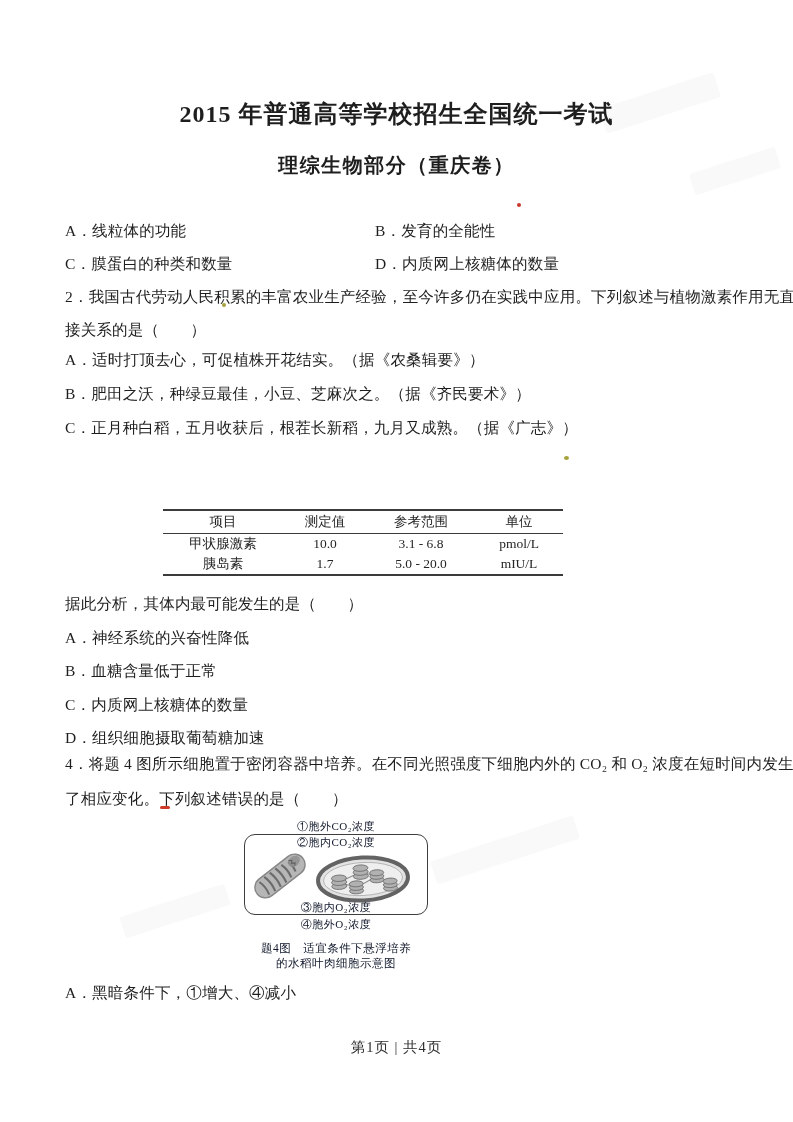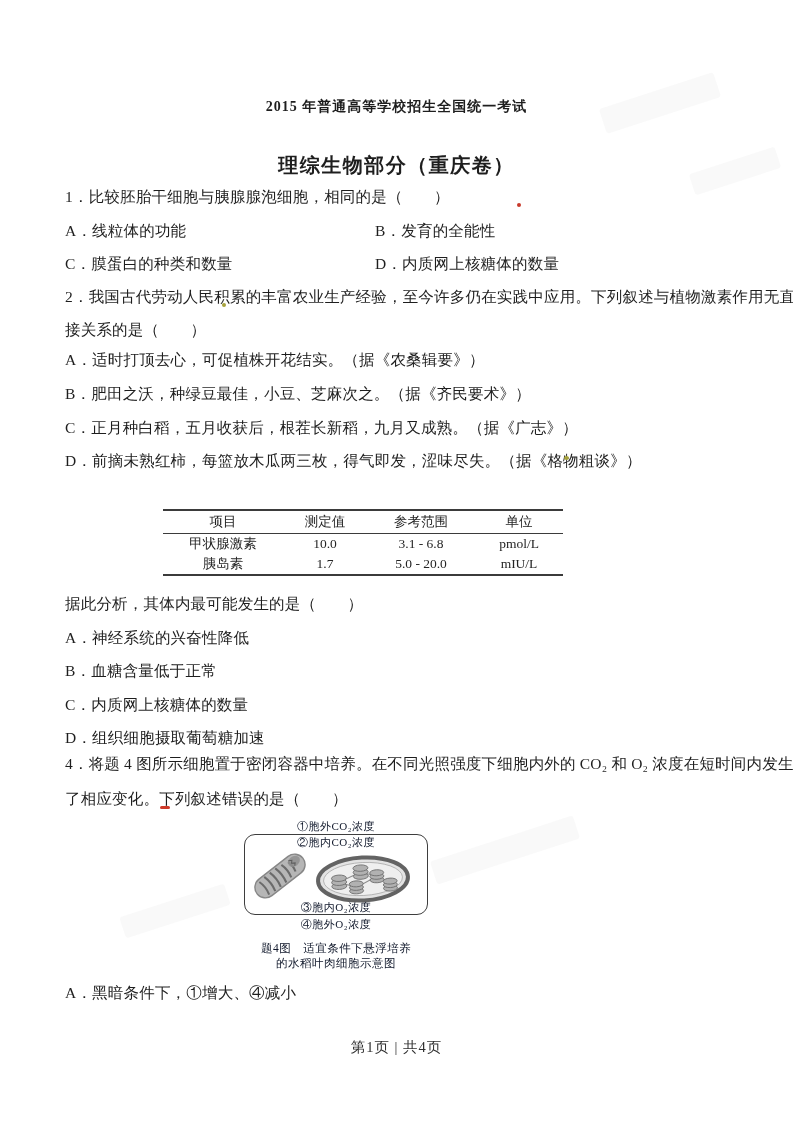--- a/index.html
+++ b/index.html
@@ -2,21 +2,21 @@
 <html><head>
 <meta charset="utf-8">
 <style>
   html,body{margin:0;padding:0;background:#e8e8e8;}
   .page{
     position:relative;width:793px;height:1122px;margin:0 auto;background:#ffffff;
     font-family:"Liberation Serif","DejaVu Serif",serif;color:#1e1e1e;overflow:hidden;
     box-shadow:0 0 4px rgba(0,0,0,.2);
   }
   .line{position:absolute;white-space:nowrap;font-size:15.5px;letter-spacing:.2px;line-height:1.2;}
-  .title1{position:absolute;width:100%;text-align:center;top:98px;font-size:14px;font-weight:bold;letter-spacing:1px;}
+  .title1{position:absolute;width:100%;text-align:center;top:98px;font-size:24px;font-weight:bold;letter-spacing:1px;}
   .title2{position:absolute;width:100%;text-align:center;top:152px;font-size:20px;font-weight:bold;letter-spacing:1.5px;}
   
   .lab-table{position:absolute;left:163px;top:509px;width:400px;font-size:13.5px;
     border-top:2px solid #3b3b3b;border-bottom:2px solid #3b3b3b;color:#242424;}
   .lab-row{display:flex;height:20px;align-items:center;}
   .lab-head{height:22px;border-bottom:1.6px solid #3b3b3b;}
   .lab-c0{width:30%;text-align:center;}
   .lab-c1{width:21%;text-align:center;}
   .lab-c2{width:27%;text-align:center;}
   .lab-c3{width:22%;text-align:center;}
@@ -40,32 +40,30 @@
 <div class="page">
 
   <div class="watermark" style="left:600px;top:90px;width:120px;height:26px;"></div>
   <div class="watermark" style="left:690px;top:160px;width:90px;height:22px;"></div>
   <div class="watermark" style="left:430px;top:838px;width:150px;height:24px;"></div>
   <div class="watermark" style="left:120px;top:900px;width:110px;height:22px;"></div>
 
   <div class="title1">2015 年普通高等学校招生全国统一考试</div>
   <div class="title2">理综生物部分（重庆卷）</div>
 
-  <div class="line" style="left:65px;top:188px;">1．比较胚胎干细胞与胰腺腺泡细胞，相同的是（　　）</div>
   <div class="line" style="left:65px;top:222px;">A．线粒体的功能</div>
   <div class="line" style="left:375px;top:222px;">B．发育的全能性</div>
   <div class="line" style="left:65px;top:255px;">C．膜蛋白的种类和数量</div>
   <div class="line" style="left:375px;top:255px;">D．内质网上核糖体的数量</div>
 
   <div class="line" style="left:65px;top:288px;">2．我国古代劳动人民积累的丰富农业生产经验，至今许多仍在实践中应用。下列叙述与植物激素作用无直</div>
   <div class="line" style="left:65px;top:321px;">接关系的是（　　）</div>
   <div class="line" style="left:65px;top:351px;">A．适时打顶去心，可促植株开花结实。（据《农桑辑要》）</div>
   <div class="line" style="left:65px;top:385px;">B．肥田之沃，种绿豆最佳，小豆、芝麻次之。（据《齐民要术》）</div>
   <div class="line" style="left:65px;top:419px;">C．正月种白稻，五月收获后，根茬长新稻，九月又成熟。（据《广志》）</div>
-  <div class="line" style="left:65px;top:452px;">D．前摘未熟红柿，每篮放木瓜两三枚，得气即发，涩味尽失。（据《格物粗谈》）</div>
 
 
   <div class="lab-table">
     <div class="lab-row lab-head">
       <div class="lab-c0">项目</div>
       <div class="lab-c1">测定值</div>
       <div class="lab-c2">参考范围</div>
       <div class="lab-c3">单位</div>
     </div>
     <div class="lab-row">

